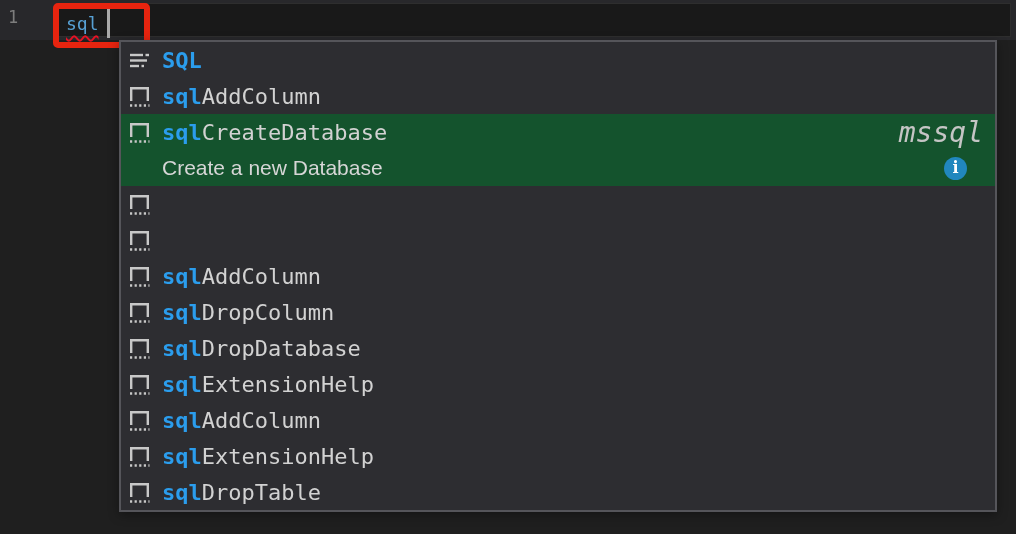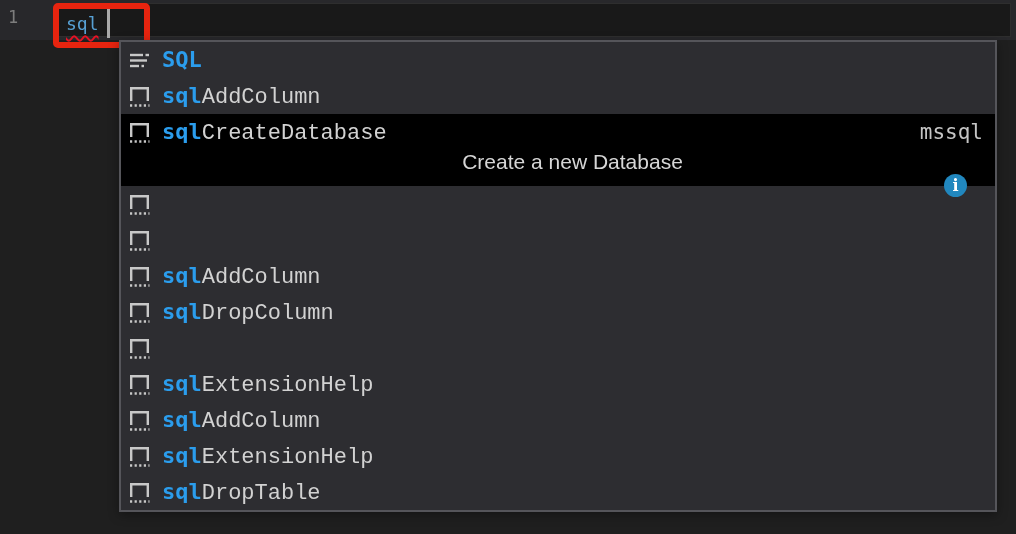--- a/index.html
+++ b/index.html
@@ -45,34 +45,34 @@
   .suggest{
     position:absolute;left:119px;top:40px;width:878px;height:472px;
     background:#2d2d31;border:2px solid #55555a;box-sizing:border-box;
     box-shadow:0 3px 10px rgba(0,0,0,.35);
   }
   .row{
     height:36px;display:flex;align-items:center;
     padding:0 12px 0 7px;box-sizing:border-box;
     font-size:22px;color:#d2d2d2;cursor:default;white-space:pre;
   }
-  .row.selected{background:#000000;}
+  .row.selected{background:#14532d;}
   .kind-icon{
     width:23px;height:23px;margin-right:11px;flex:none;
     display:flex;align-items:center;justify-content:center;
   }
   .prefix{color:#2b9ded;font-weight:bold;}
-  .rest{color:#d2d2d2;font-family:Liberation Mono, monospace;}
+  .rest{color:#d2d2d2;}
   .detail{
-    margin-left:auto;color:#c5c5c5;font-size:21px;
+    margin-left:auto;color:#c5c5c5;font-size:28px;font-style:italic;
   }
   .desc-row{
     padding-left:41px;
     font-family:"Liberation Sans", sans-serif;
-    font-size:21px;color:#d6d6d6;flex-direction:column;
+    font-size:21px;color:#d6d6d6;
   }
   .info-badge{
     margin-left:auto;margin-right:16px;
     width:23px;height:23px;border-radius:50%;
     background:#2187be;color:#ffffff;
     font-family:"DejaVu Serif", serif;font-weight:bold;font-size:16px;
     display:flex;align-items:center;justify-content:center;flex:none;
     line-height:1;
   }
 </style>
@@ -177,20 +177,21 @@
     
   </div>
       <div class="row">
     <span class="kind-icon icon-slot">
       
       <svg class="icon-snippet" width="23" height="23" viewBox="0 0 23 23">
         <path d="M3.2 16 L3.2 3.2 L19.8 3.2 L19.8 16" fill="none" stroke="#c8c8c8" stroke-width="2.4"></path>
         <line x1="2" y1="20.5" x2="21.5" y2="20.5" stroke="#c8c8c8" stroke-width="2.6" stroke-dasharray="2.2 2.4"></line>
       </svg>
     </span>
+    <span class="label"><span class="prefix">sql</span><span class="rest">DropDatabase</span></span>
     
   </div>
       <div class="row">
     <span class="kind-icon icon-slot">
       
       <svg class="icon-snippet" width="23" height="23" viewBox="0 0 23 23">
         <path d="M3.2 16 L3.2 3.2 L19.8 3.2 L19.8 16" fill="none" stroke="#c8c8c8" stroke-width="2.4"></path>
         <line x1="2" y1="20.5" x2="21.5" y2="20.5" stroke="#c8c8c8" stroke-width="2.6" stroke-dasharray="2.2 2.4"></line>
       </svg>
     </span>

